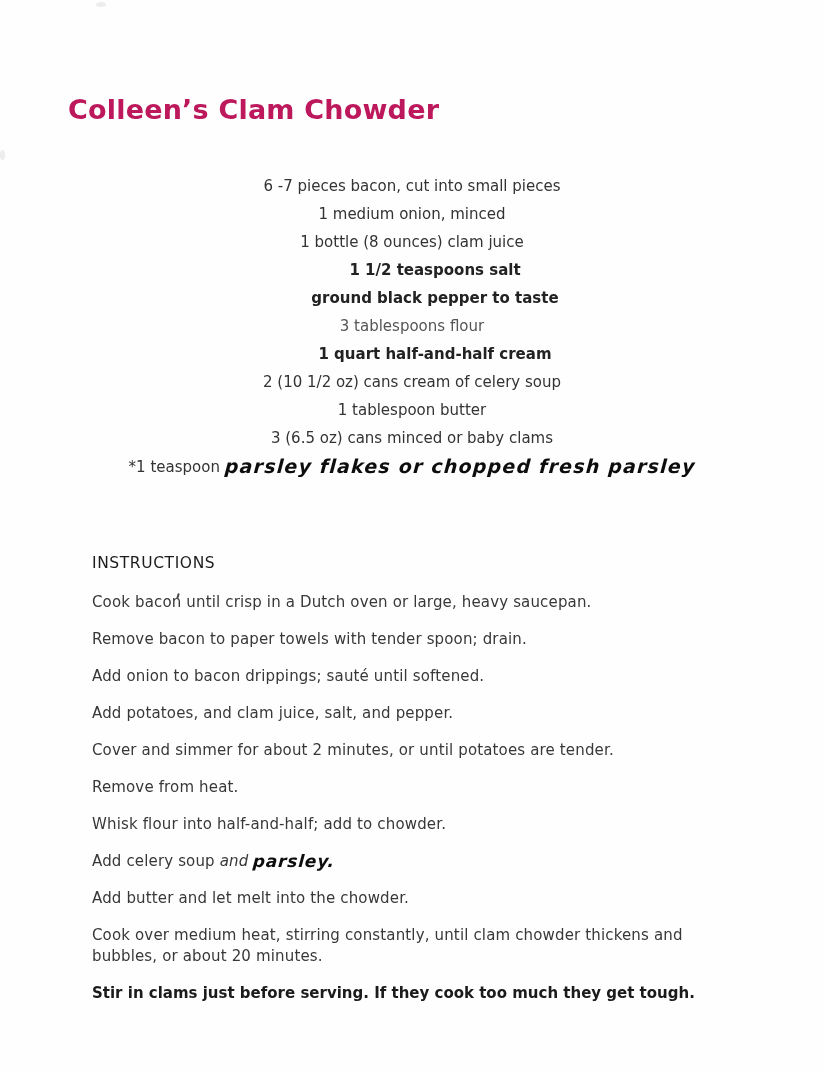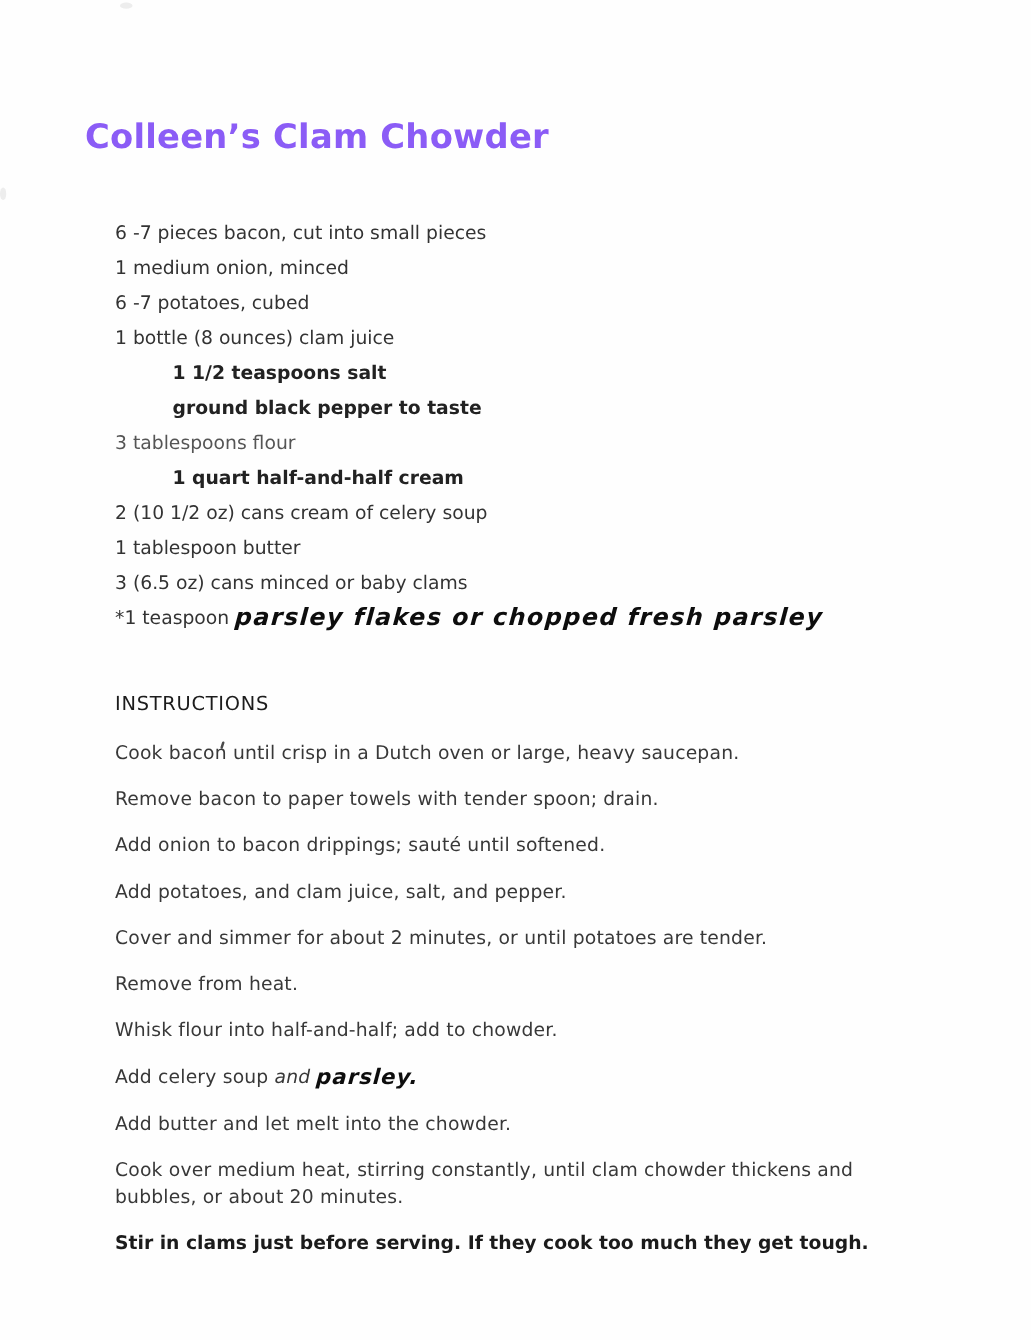--- a/index.html
+++ b/index.html
@@ -17,35 +17,36 @@
     height: 1072px;
     background: #fefefe;
   }
   .title {
     position: absolute;
     left: 68px;
     top: 94px;
     margin: 0;
     font-size: 27px;
     font-weight: bold;
-    color: #8b5cf6;
+    color: #be185d;
     letter-spacing: 0.2px;
   }
   .ingredients {
     position: absolute;
     left: 92px;
     top: 172px;
     width: 640px;
   }
   .ing {
     margin: 0;
     font-size: 15px;
     line-height: 28px;
     color: #333333;
     white-space: nowrap;
+    text-align: center;
   }
   .ing.semibold {
     font-weight: bold;
     color: #222222;
     margin-left: 46px;
   }
   .ing.light {
     color: #555555;
   }
   .hand {
@@ -113,21 +114,20 @@
 </head>
 <body>
 
 <div class="page">
 
   <h1 class="title">Colleen’s Clam Chowder</h1>
 
   <div class="ingredients">
     <p class="ing">6 -7 pieces bacon, cut into small pieces</p>
     <p class="ing">1 medium onion, minced</p>
-    <p class="ing">6 -7 potatoes, cubed</p>
     <p class="ing">1 bottle (8 ounces) clam juice</p>
     <p class="ing semibold">1 1/2 teaspoons salt</p>
     <p class="ing semibold">ground black pepper to taste</p>
     <p class="ing light">3 tablespoons flour</p>
     <p class="ing semibold">1 quart half-and-half cream</p>
     <p class="ing">2 (10 1/2 oz) cans cream of celery soup</p>
     <p class="ing">1 tablespoon butter</p>
     <p class="ing">3 (6.5 oz) cans minced or baby clams</p>
     <p class="ing"><span>*1 teaspoon </span><span class="hand">parsley flakes or chopped fresh parsley</span></p>
   </div>

